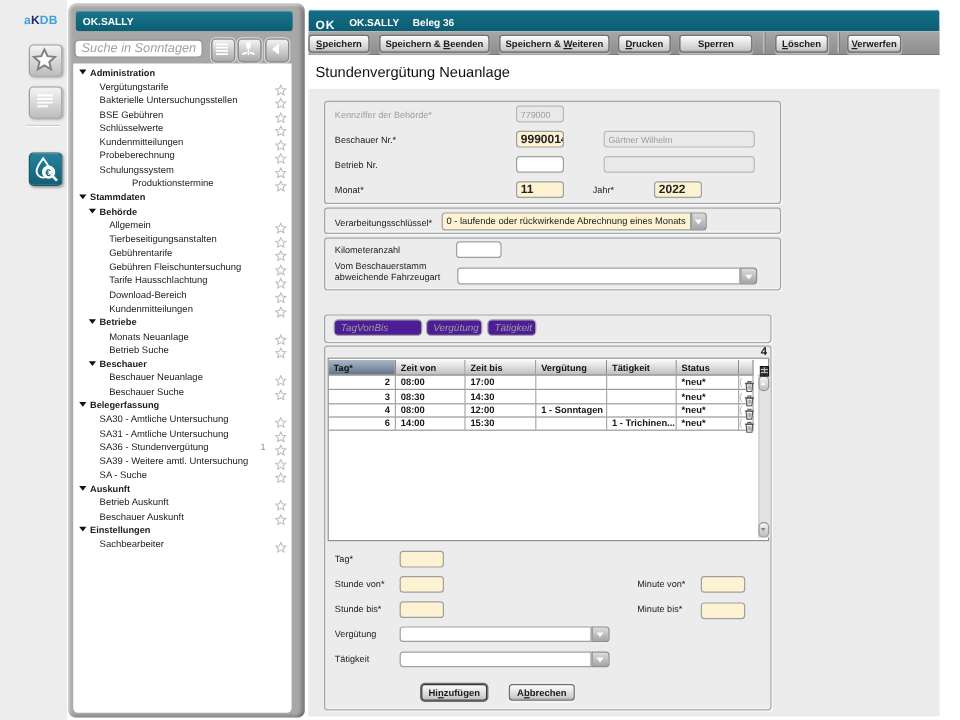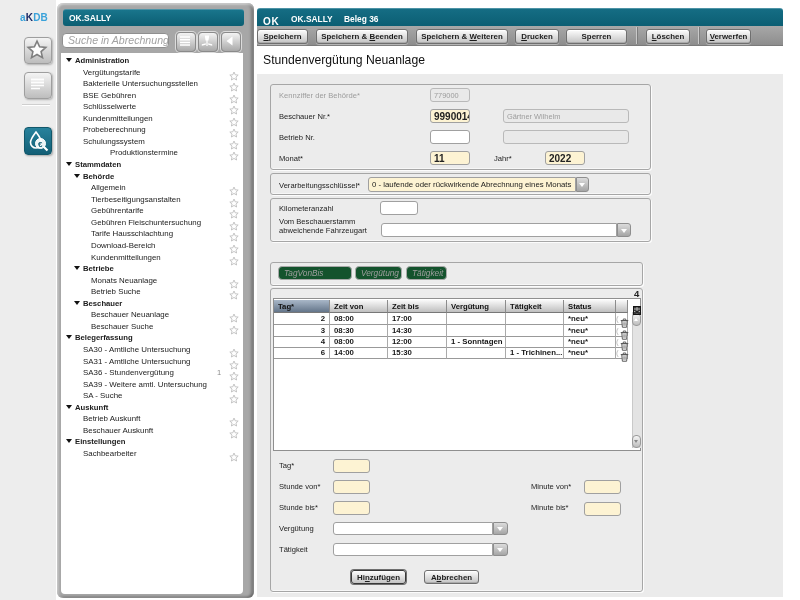--- a/index.html
+++ b/index.html
@@ -25,21 +25,21 @@
 .tsep{position:absolute;top:27px;height:17px;width:1px;background:#c9c9c9;box-shadow:1px 0 0 #7d7d7d;}
 #title{left:263px;top:53px;font-size:12.2px;color:#101010;}
 .fs{box-sizing:border-box;background:#ececec;border:1px solid #a6a6a6;border-radius:3px;box-shadow:1px 1px 0 rgba(255,255,255,.85),inset 0 -1px 0 rgba(255,255,255,.6);}
 .lbl{position:absolute;font-size:7.6px;color:#1c1c1c;white-space:nowrap;line-height:9px;}
 .glbl{position:absolute;font-size:7.6px;color:#9c9c9c;white-space:nowrap;line-height:9px;}
 .inp{position:absolute;border:1px solid #a0a0a0;border-radius:3px;font-size:10px;font-weight:bold;color:#222;line-height:11px;padding:1px 0 0 3px;box-sizing:border-box;background:#fff;white-space:nowrap;overflow:hidden;}
 .beige{background:#fdf3d3;}
 .dis{background:#e9e9e9;border-color:#b9b9b9;color:#9c9c9c;font-weight:normal;font-size:7.4px;}
 .selarrow{position:absolute;border:1px solid #8e8e8e;background:linear-gradient(#dcdcdc,#a5a5a5);box-sizing:border-box;}
 .selarrow:after{content:"";position:absolute;left:50%;top:50%;margin:-1.5px 0 0 -3.5px;border-left:3.5px solid transparent;border-right:3.5px solid transparent;border-top:4px solid #fdfdfd;}
-.filt{position:absolute;border:1px solid #a8a8a8;border-radius:4px;background:#14532d;font-size:8.3px;font-style:italic;color:#9e9e9e;line-height:11px;padding:1px 0 4px 5px;box-sizing:border-box;white-space:nowrap;overflow:hidden;}
+.filt{position:absolute;border:1px solid #a8a8a8;border-radius:4px;background:#4c1d95;font-size:8.3px;font-style:italic;color:#9e9e9e;line-height:11px;padding:1px 0 4px 5px;box-sizing:border-box;white-space:nowrap;overflow:hidden;}
 #tbl{left:273px;top:298px;width:368px;height:153px;background:#fff;border:1px solid #8f8f8f;box-sizing:border-box;}
 .hc{position:absolute;top:300px;height:12.5px;background:linear-gradient(#fafafa,#bfbfbf);border-right:1px solid #8b8b8b;font-size:7.7px;font-weight:bold;color:#111;line-height:13px;padding-left:4px;box-sizing:border-box;border-bottom:1px solid #777;white-space:nowrap;overflow:hidden;}
 .hc1{background:linear-gradient(#a9b7c8,#64758a);}
 .cell{position:absolute;font-size:7.8px;font-weight:bold;color:#161616;line-height:10px;box-sizing:border-box;border-right:1px solid #aaa;border-bottom:1px solid #999;padding-top:1px;white-space:nowrap;overflow:hidden;}
 .num{text-align:right;padding-right:4px;}
 .txt{padding-left:4px;}
 </style>
 </head>
 <body>
 <div class="abs" id="strip"></div>
@@ -62,21 +62,21 @@
     <svg width="26" height="26" viewBox="0 0 26 26" style="position:absolute;left:0;top:0;">
       <path d="M11 4C8 8 5.5 11 5.5 14.5a5.5 5.5 0 0 0 11 0C16.5 11 14 8 11 4z" fill="none" stroke="#fff" stroke-width="1.6"></path>
       <circle cx="15.5" cy="15.5" r="5" fill="rgba(255,255,255,.92)" stroke="#fff" stroke-width="1"></circle>
       <text x="13" y="18.6" font-size="8" font-weight="bold" fill="#136076" font-family="Liberation Sans">€</text>
       <path d="M19 19l3.5 3.5" stroke="#fff" stroke-width="2.2"></path>
     </svg>
   </div>
 
 <div class="abs" id="navframe"></div>
 <div class="abs" id="navteal">OK.SALLY</div>
-<div class="abs" id="navsearch">Suche in Abrechnung</div>
+<div class="abs" id="navsearch">Suche in Sonntagen</div>
 <div class="abs nbtn" style="left:176px;">
     <svg width="16" height="16" viewBox="0 0 16 16" style="position:absolute;left:0;top:0;">
       <g stroke="#fff" stroke-width="1.5">
         <path d="M3 4h10M3 6.7h10M3 9.4h10M3 12.1h10"></path>
       </g>
     </svg>
   </div>
 <div class="abs nbtn" style="left:198px;">
     <svg width="16" height="16" viewBox="0 0 16 16" style="position:absolute;left:0;top:0;">
       <g fill="#fff">

